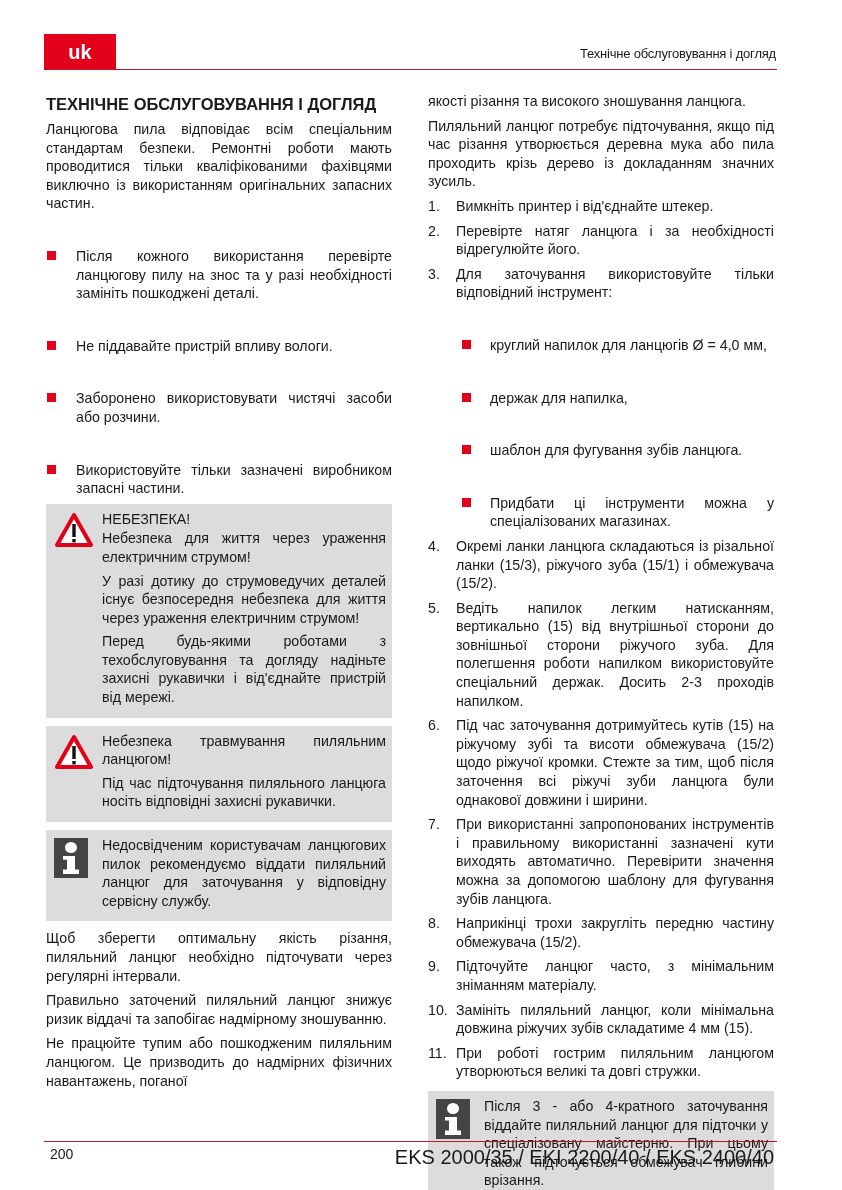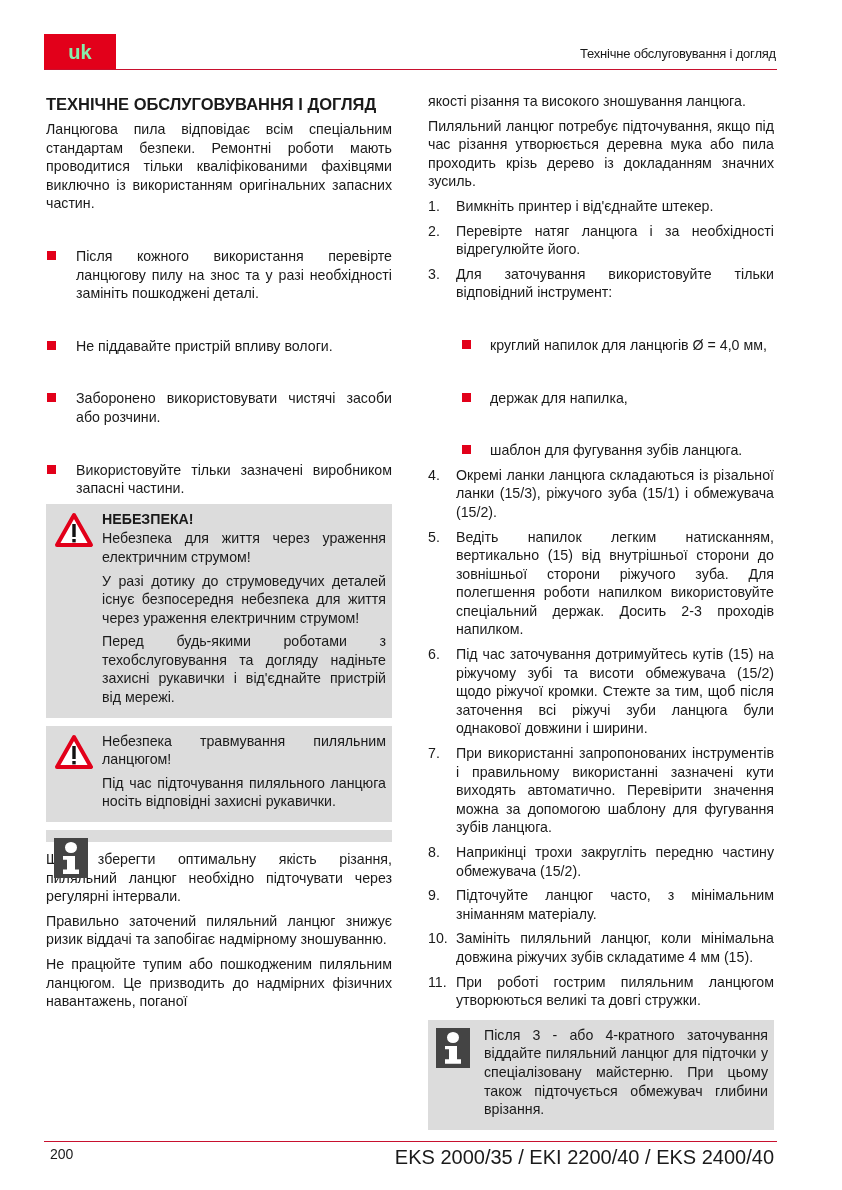--- a/index.html
+++ b/index.html
@@ -1,36 +1,36 @@
 <!DOCTYPE html>
 <html><head>
 <meta charset="utf-8">
 <style>
   html, body { margin:0; padding:0; background:#ffffff; }
   body { width:842px; height:1190px; position:relative; font-family:"Liberation Sans", sans-serif; color:#1a1a1a; overflow:hidden; }
-  .lang-tab { position:absolute; left:44px; top:34px; width:72px; height:36px; background:#e2001a; color:#86efac; font-weight:bold; font-size:20px; display:flex; align-items:center; justify-content:center; }
+  .lang-tab { position:absolute; left:44px; top:34px; width:72px; height:36px; background:#e2001a; color:#ffffff; font-weight:bold; font-size:20px; display:flex; align-items:center; justify-content:center; }
   .header-rule { position:absolute; left:44px; top:69px; width:733px; height:1px; background:#c8102e; }
   .header-title { position:absolute; right:66px; top:46px; font-size:13px; color:#1a1a1a; letter-spacing:-0.2px; }
   .col { position:absolute; top:90px; font-size:14.2px; line-height:18.6px; }
   .col-left { left:46px; width:346px; }
   .col-right { left:428px; width:346px; }
   p { margin:0 0 6px 0; text-align:justify; }
   h1 { font-size:16.5px; line-height:21px; margin:4px 0 5px 0; font-weight:bold; }
   h3 { font-size:14.2px; margin:6px 0 6px 0; font-weight:bold; }
   ul.bullets { list-style:none; margin:0 0 6px 0; padding:0; }
   ul.bullets li { position:relative; padding-left:30px; margin-bottom:6px; text-align:justify;margin-top:34px; }
   ul.bullets li::before { content:""; position:absolute; left:1px; top:4px; width:9px; height:9px; background:#e2001a; }
   ul.bullets.sub li { padding-left:34px; }
   ul.bullets.sub li::before { left:6px; }
   ol.steps { list-style:none; margin:0; padding:0; }
   ol.steps > li { position:relative; padding-left:28px; margin-bottom:6px; text-align:justify; }
   ol.steps > li .num { position:absolute; left:0; top:0; }
   .box { background:#dcdcdc; position:relative; padding:6px 6px 6px 56px; margin:6px 0 8px 0; }
   .box p { margin-bottom:5px; }
-  .box .box-title { font-weight:bold; margin-bottom:1px; }
+  .box .box-title { font-weight:normal; margin-bottom:1px; }
   .box .icon { position:absolute; left:8px; top:8px; }
   .info-icon { width:34px; height:40px; background:#444; position:absolute; left:8px; top:8px; }
   .info-icon .dot { position:absolute; left:11px; top:4px; width:12px; height:11px; border-radius:50%; background:#fff; }
   .info-icon .stem { position:absolute; left:9px; top:18px; width:16px; height:18px; background:#fff; clip-path:polygon(0 0,75% 0,75% 75%,100% 75%,100% 100%,0 100%,0 75%,25% 75%,25% 20%,0 20%); }
   .footer-rule { position:absolute; left:44px; top:1141px; width:733px; height:1px; background:#c8102e; }
   .page-num { position:absolute; left:50px; top:1146px; font-size:14px; }
   .footer-models { position:absolute; right:68px; top:1146px; font-size:20px; }
 </style>
 </head>
 <body>
@@ -72,38 +72,40 @@
     </svg>
     <p>Небезпека травмування пиляльним ланцюгом!</p>
     <p>Під час підточування пиляльного ланцюга носіть відповідні захисні рукавички.</p>
   </div>
 
   <div class="box">
     <div class="info-icon">
         <div class="dot"></div>
         <div class="stem"></div>
       </div>
+    <p>Недосвідченим користувачам ланцюгових пилок рекомендуємо віддати пиляльний ланцюг для заточування у відповідну сервісну службу.</p>
   </div>
 
   <p>Щоб зберегти оптимальну якість різання, пиляльний ланцюг необхідно підточувати через регулярні інтервали.</p>
   <p>Правильно заточений пиляльний ланцюг знижує ризик віддачі та запобігає надмірному зношуванню.</p>
   <p>Не працюйте тупим або пошкодженим пиляльним ланцюгом. Це призводить до надмірних фізичних навантажень, поганої</p>
 </div>
 
 <div class="col col-right" style="top:92px;">
   <p>якості різання та високого зношування ланцюга.</p>
   <p>Пиляльний ланцюг потребує підточування, якщо під час різання утворюється деревна мука або пила проходить крізь дерево із докладанням значних зусиль.</p>
   <ol class="steps">
     <li><span class="num">1.</span><span>Вимкніть принтер і від'єднайте штекер.</span></li>
     <li><span class="num">2.</span><span>Перевірте натяг ланцюга і за необхідності відрегулюйте його.</span></li>
     <li><span class="num">3.</span><span>Для заточування використовуйте тільки відповідний інструмент:</span>
       <ul class="bullets sub" style="margin-top:6px;">
         <li style="text-align:justify;">круглий напилок для ланцюгів Ø = 4,0 мм,</li>
         <li>держак для напилка,</li>
         <li>шаблон для фугування зубів ланцюга.</li>
+        <li>Придбати ці інструменти можна у спеціалізованих магазинах.</li>
       </ul>
     </li>
     <li><span class="num">4.</span><span>Окремі ланки ланцюга складаються із різальної ланки (15/3), ріжучого зуба (15/1) і обмежувача (15/2).</span></li>
     <li><span class="num">5.</span><span>Ведіть напилок легким натисканням, вертикально (15) від внутрішньої сторони до зовнішньої сторони ріжучого зуба. Для полегшення роботи напилком використовуйте спеціальний держак. Досить 2-3 проходів напилком.</span></li>
     <li><span class="num">6.</span><span>Під час заточування дотримуйтесь кутів (15) на ріжучому зубі та висоти обмежувача (15/2) щодо ріжучої кромки. Стежте за тим, щоб після заточення всі ріжучі зуби ланцюга були однакової довжини і ширини.</span></li>
     <li><span class="num">7.</span><span>При використанні запропонованих інструментів і правильному використанні зазначені кути виходять автоматично. Перевірити значення можна за допомогою шаблону для фугування зубів ланцюга.</span></li>
     <li><span class="num">8.</span><span>Наприкінці трохи закругліть передню частину обмежувача (15/2).</span></li>
     <li><span class="num">9.</span><span>Підточуйте ланцюг часто, з мінімальним зніманням матеріалу.</span></li>
     <li><span class="num">10.</span><span>Замініть пиляльний ланцюг, коли мінімальна довжина ріжучих зубів складатиме 4 мм (15).</span></li>
     <li><span class="num">11.</span><span>При роботі гострим пиляльним ланцюгом утворюються великі та довгі стружки.</span></li>

